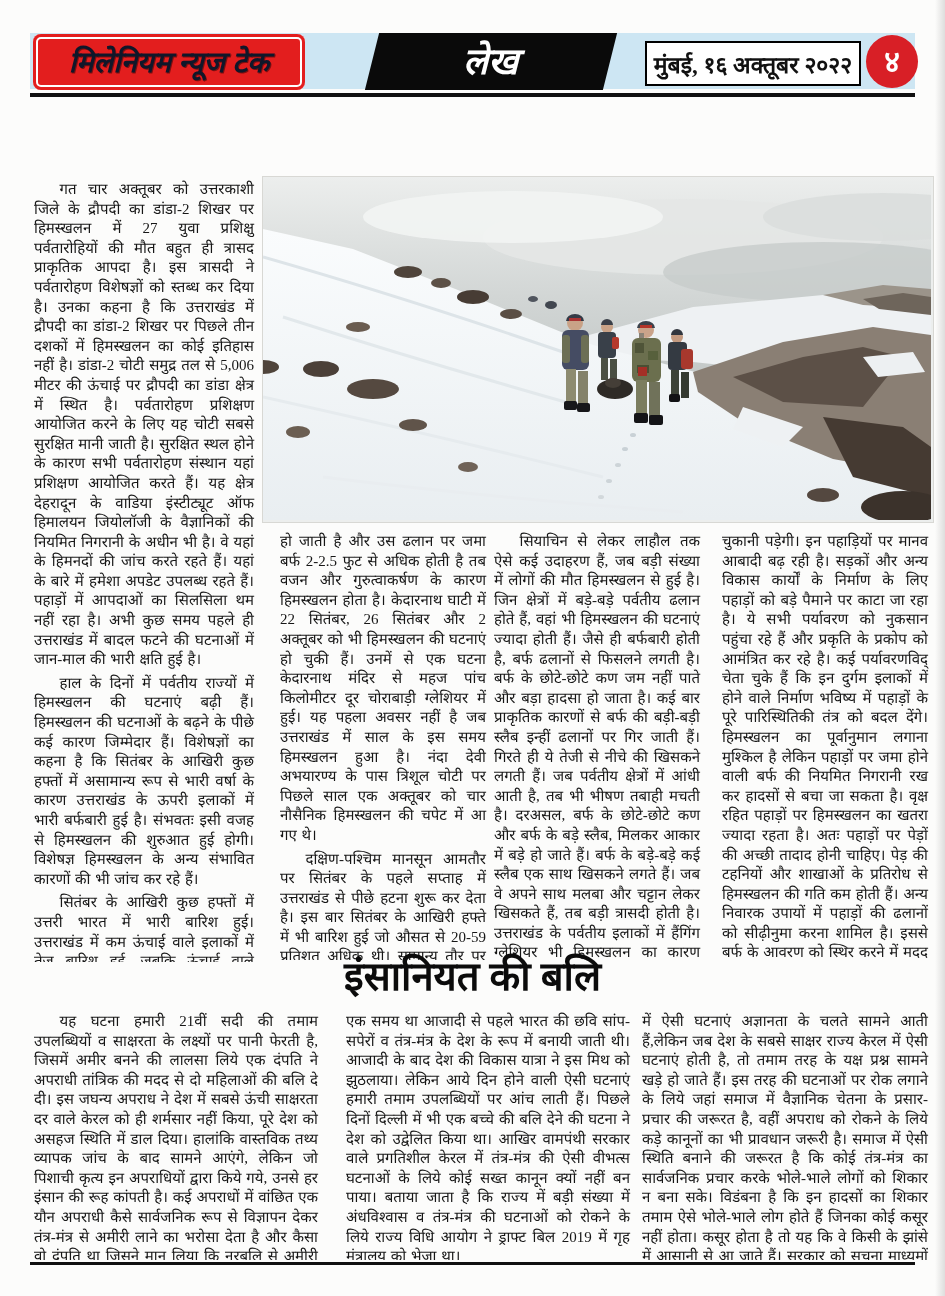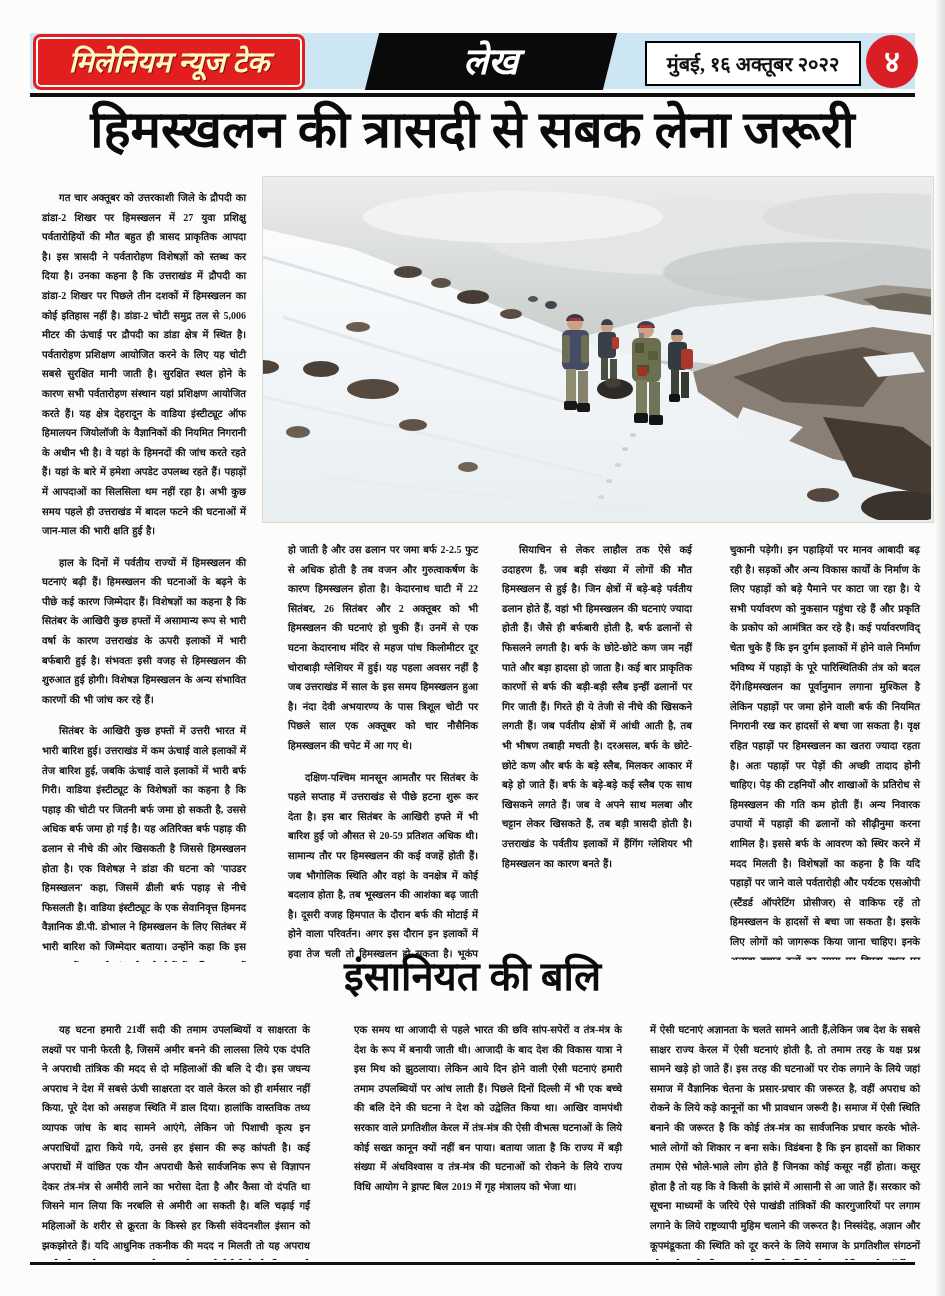--- a/index.html
+++ b/index.html
@@ -13,37 +13,37 @@
 
   
   .band{position:absolute;left:30px;top:33px;width:885px;height:56px;background:#cde6f3;}
   .logo-box{
     position:absolute;left:33px;top:34px;width:272px;height:56px;
     background:#e31e1e;border-radius:8px;
     box-shadow:inset 0 0 0 3px #e31e1e, inset 0 0 0 5px #ffffff;
     display:flex;align-items:center;justify-content:center;
   }
   .logo-box span{
-    color:#fef9c3;font-weight:700;font-style:italic;font-size:29px;line-height:1;
+    color:#0f172a;font-weight:700;font-style:italic;font-size:29px;line-height:1;
     font-family:"Liberation Serif","DejaVu Serif",serif;
     text-shadow:1px 1px 0 #7e0f0f;white-space:nowrap;
   }
   .section-box{
     position:absolute;left:372px;top:33px;width:238px;height:57px;background:#0a0a0a;
     transform:skewX(-14deg);display:flex;align-items:center;justify-content:center;
   }
   .section-box span{
     transform:skewX(14deg);color:#fff;font-weight:700;font-style:italic;
     font-size:37px;line-height:1;white-space:nowrap;
   }
   .date-box{
     position:absolute;left:645px;top:41px;width:212px;height:41px;background:#fff;
     border:2px solid #000;display:flex;align-items:center;justify-content:center;
   }
-  .date-box span{font-weight:700;font-size:20px;white-space:nowrap;}
+  .date-box span{font-weight:700;font-size:23px;white-space:nowrap;}
   .page-circle{
     position:absolute;left:866px;top:35px;width:52px;height:53px;border-radius:50%;
     background:#d81f26;display:flex;align-items:center;justify-content:center;
   }
   .page-circle span{color:#fff;font-weight:700;font-size:30px;line-height:1;}
   .thick-rule{position:absolute;left:30px;top:93px;width:885px;height:4px;background:#101010;}
 
   
   .headline-1{
     position:absolute;left:18px;top:96px;width:909px;height:70px;margin:0;
@@ -67,22 +67,22 @@
   .a1-col4{position:absolute;left:718px;top:528px;width:214px;height:432px;overflow:hidden;}
 
   
   .a2-col1{position:absolute;left:30px;top:1008px;width:292px;height:252px;overflow:hidden;}
   .a2-col2{position:absolute;left:342px;top:1008px;width:292px;height:252px;overflow:hidden;}
   .a2-col3{position:absolute;left:638px;top:1008px;width:294px;height:252px;overflow:hidden;}
   .bottom-rule{position:absolute;left:30px;top:1262px;width:885px;height:3px;background:#101010;}
 
   
   .para{
-    text-align:justify;font-size:10px;line-height:19.6px;color:#161616;
-    margin:12px;word-spacing:1px;font-weight:bold;
+    text-align:justify;font-size:15px;line-height:19.6px;color:#161616;
+    margin:4px;word-spacing:1px;
   }
   .ind{text-indent:1.7em;}
 </style>
 </head>
 <body>
 
 <div class="page">
 
   <header>
     <div class="band"></div>
@@ -94,21 +94,20 @@
     </div>
     <div class="date-box">
       <span>मुंबई, १६ अक्तूबर २०२२</span>
     </div>
     <div class="page-circle">
       <span>४</span>
     </div>
     <div class="thick-rule"></div>
   </header>
 
-  <h1 class="headline-1">हिमस्खलन की त्रासदी से सबक लेना जरूरी</h1>
 
   <div class="a1-col1">
     <p class="para ind">गत चार अक्तूबर को उत्तरकाशी जिले के द्रौपदी का डांडा-2 शिखर पर हिमस्खलन में 27 युवा प्रशिक्षु पर्वतारोहियों की मौत बहुत ही त्रासद प्राकृतिक आपदा है। इस त्रासदी ने पर्वतारोहण विशेषज्ञों को स्तब्ध कर दिया है। उनका कहना है कि उत्तराखंड में द्रौपदी का डांडा-2 शिखर पर पिछले तीन दशकों में हिमस्खलन का कोई इतिहास नहीं है। डांडा-2 चोटी समुद्र तल से 5,006 मीटर की ऊंचाई पर द्रौपदी का डांडा क्षेत्र में स्थित है। पर्वतारोहण प्रशिक्षण आयोजित करने के लिए यह चोटी सबसे सुरक्षित मानी जाती है। सुरक्षित स्थल होने के कारण सभी पर्वतारोहण संस्थान यहां प्रशिक्षण आयोजित करते हैं। यह क्षेत्र देहरादून के वाडिया इंस्टीट्यूट ऑफ हिमालयन जियोलॉजी के वैज्ञानिकों की नियमित निगरानी के अधीन भी है। वे यहां के हिमनदों की जांच करते रहते हैं। यहां के बारे में हमेशा अपडेट उपलब्ध रहते हैं। पहाड़ों में आपदाओं का सिलसिला थम नहीं रहा है। अभी कुछ समय पहले ही उत्तराखंड में बादल फटने की घटनाओं में जान-माल की भारी क्षति हुई है।</p>
     <p class="para ind">हाल के दिनों में पर्वतीय राज्यों में हिमस्खलन की घटनाएं बढ़ी हैं। हिमस्खलन की घटनाओं के बढ़ने के पीछे कई कारण जिम्मेदार हैं। विशेषज्ञों का कहना है कि सितंबर के आखिरी कुछ हफ्तों में असामान्य रूप से भारी वर्षा के कारण उत्तराखंड के ऊपरी इलाकों में भारी बर्फबारी हुई है। संभवतः इसी वजह से हिमस्खलन की शुरुआत हुई होगी। विशेषज्ञ हिमस्खलन के अन्य संभावित कारणों की भी जांच कर रहे हैं।</p>
     <p class="para ind">सितंबर के आखिरी कुछ हफ्तों में उत्तरी भारत में भारी बारिश हुई। उत्तराखंड में कम ऊंचाई वाले इलाकों में तेज बारिश हुई, जबकि ऊंचाई वाले इलाकों में भारी बर्फ गिरी। वाडिया इंस्टीट्यूट के विशेषज्ञों का कहना है कि पहाड़ की चोटी पर जितनी बर्फ जमा हो सकती है, उससे अधिक बर्फ जमा हो गई है। यह अतिरिक्त बर्फ पहाड़ की ढलान से नीचे की ओर खिसकती है जिससे हिमस्खलन होता है। एक विशेषज्ञ ने डांडा की घटना को 'पाउडर हिमस्खलन' कहा, जिसमें ढीली बर्फ पहाड़ से नीचे फिसलती है। वाडिया इंस्टीट्यूट के एक सेवानिवृत्त हिमनद वैज्ञानिक डी.पी. डोभाल ने हिमस्खलन के लिए सितंबर में भारी बारिश को जिम्मेदार बताया। उन्होंने कहा कि इस मानसून में राज्य के ऊंचाई वाले क्षेत्रों में अधिक मात्रा में हिमपात हुआ है। जब एक चोटी की ढलान 40-50 डिग्री के कोण से अधिक</p>
   </div>
 
   <figure class="photo">
     <svg width="668" height="343" viewBox="0 0 668 343" xmlns="http://www.w3.org/2000/svg">
       <defs>

